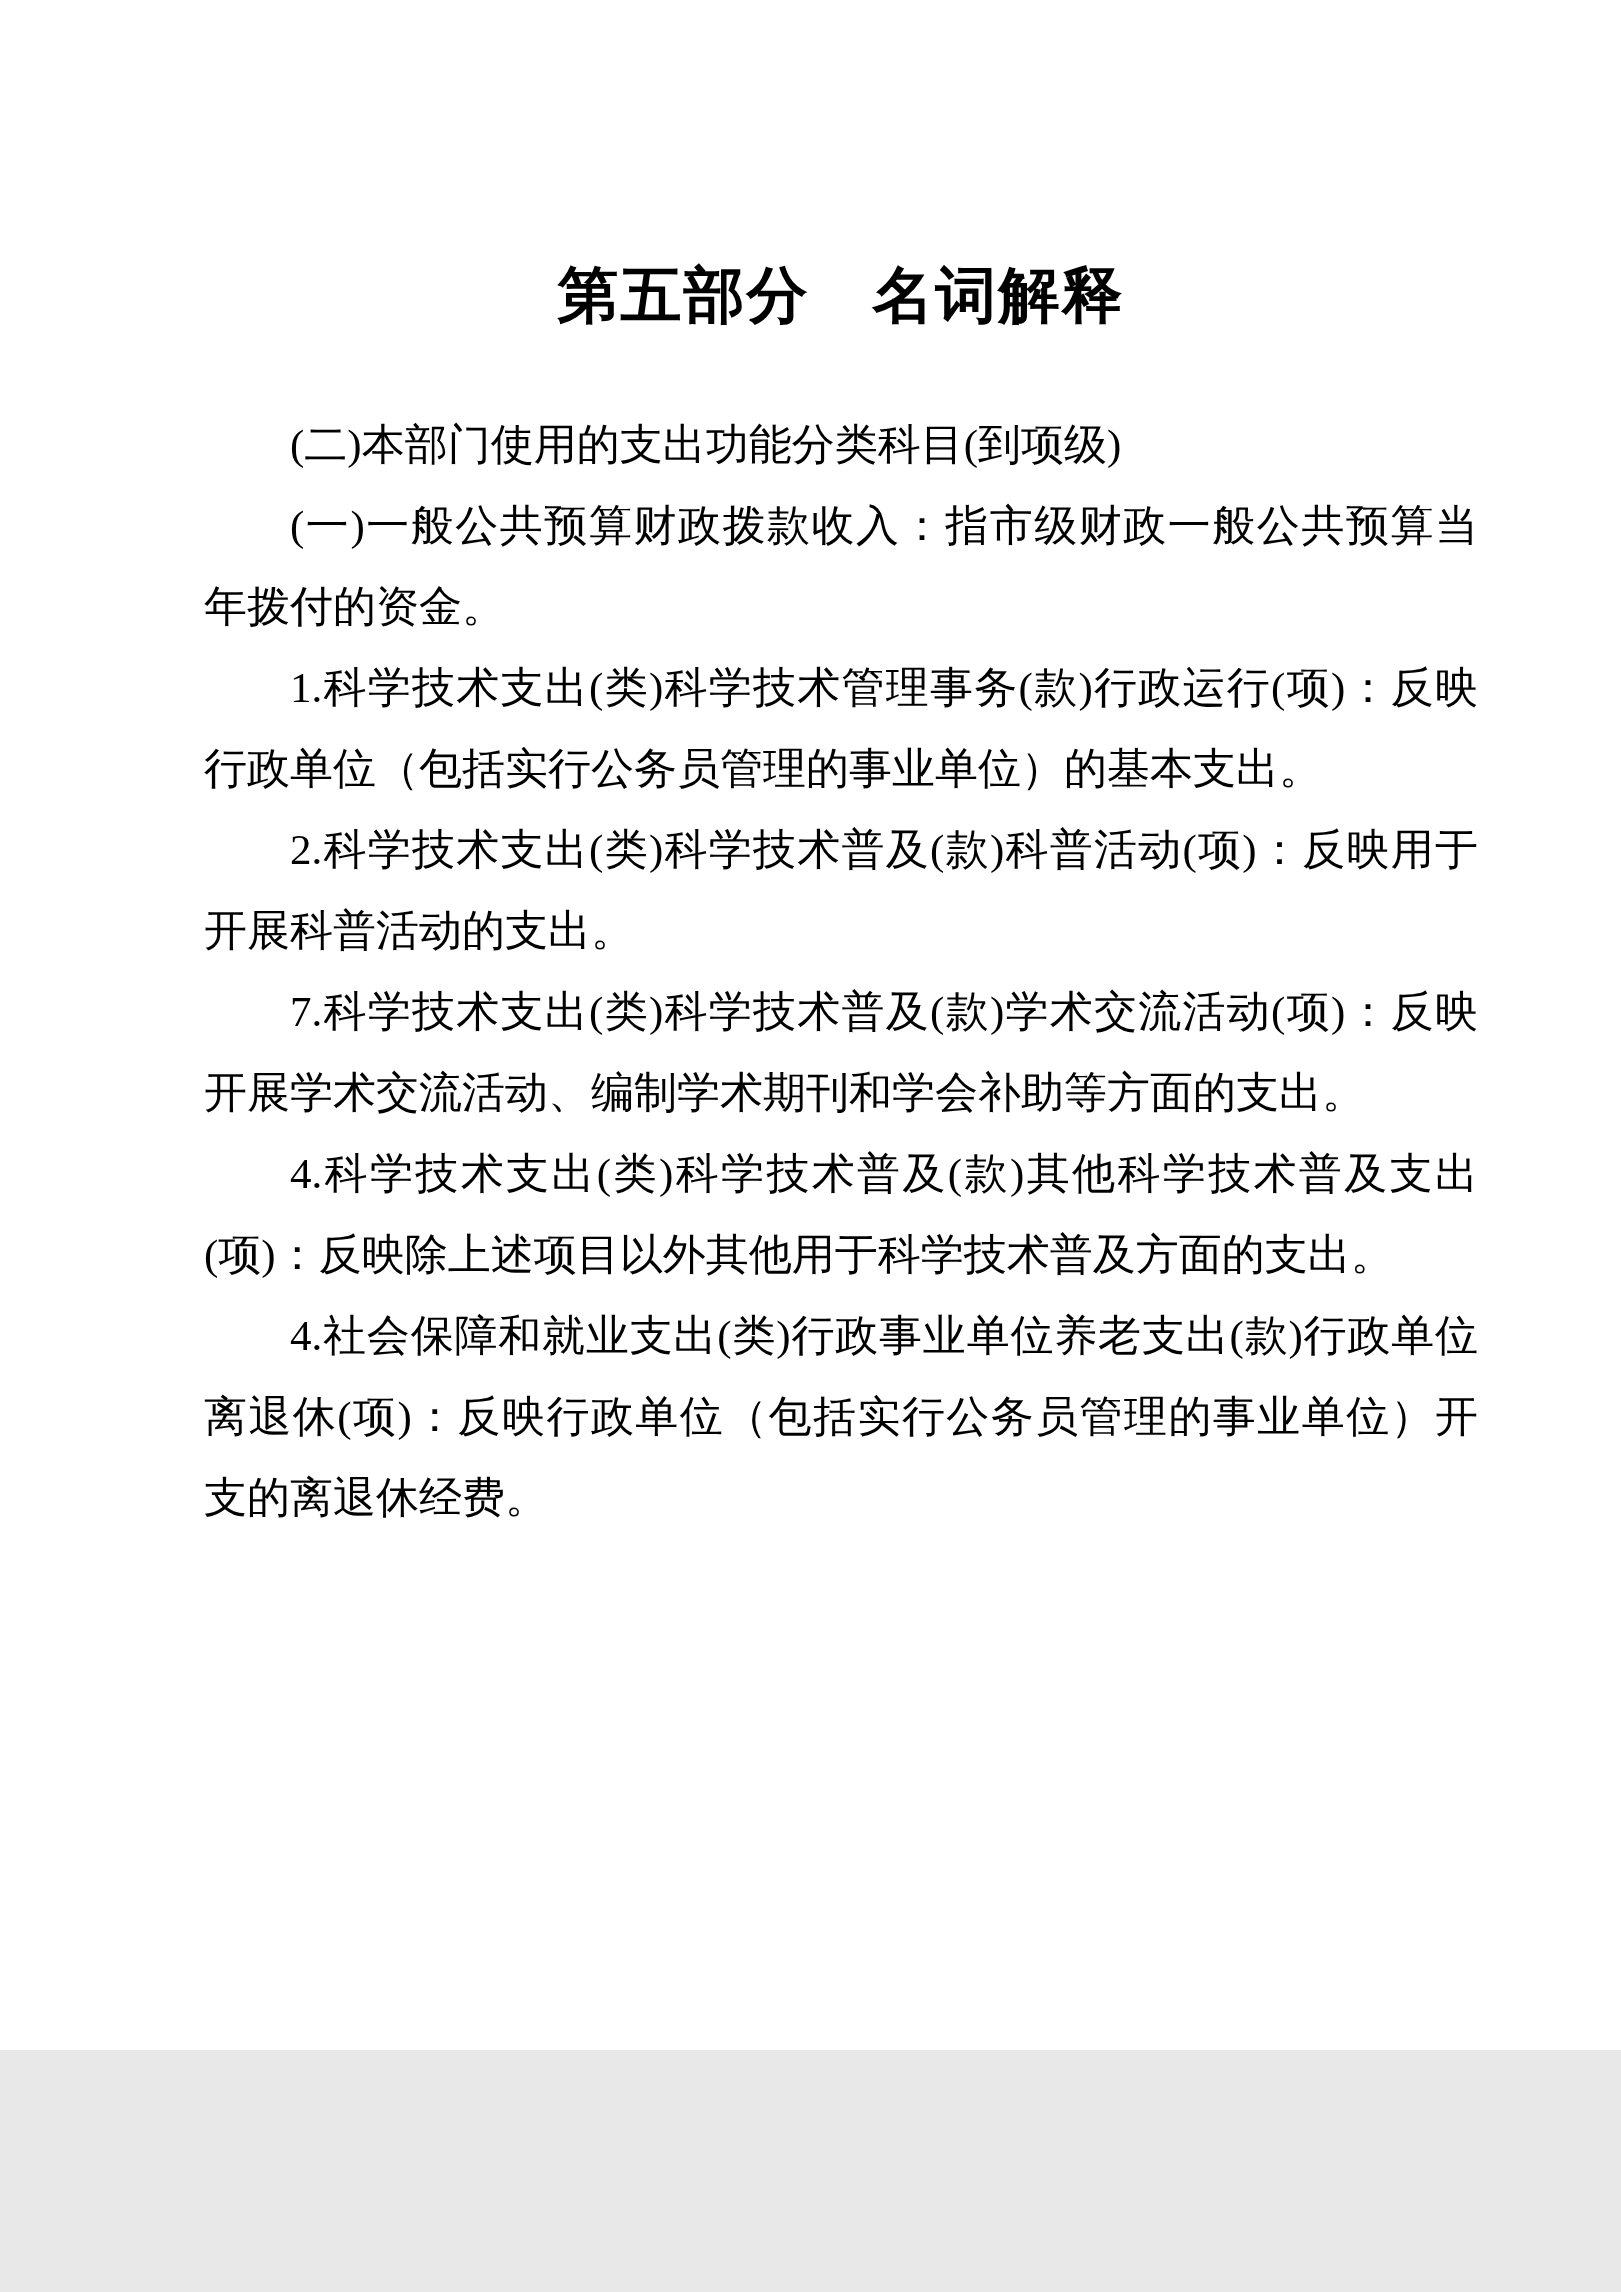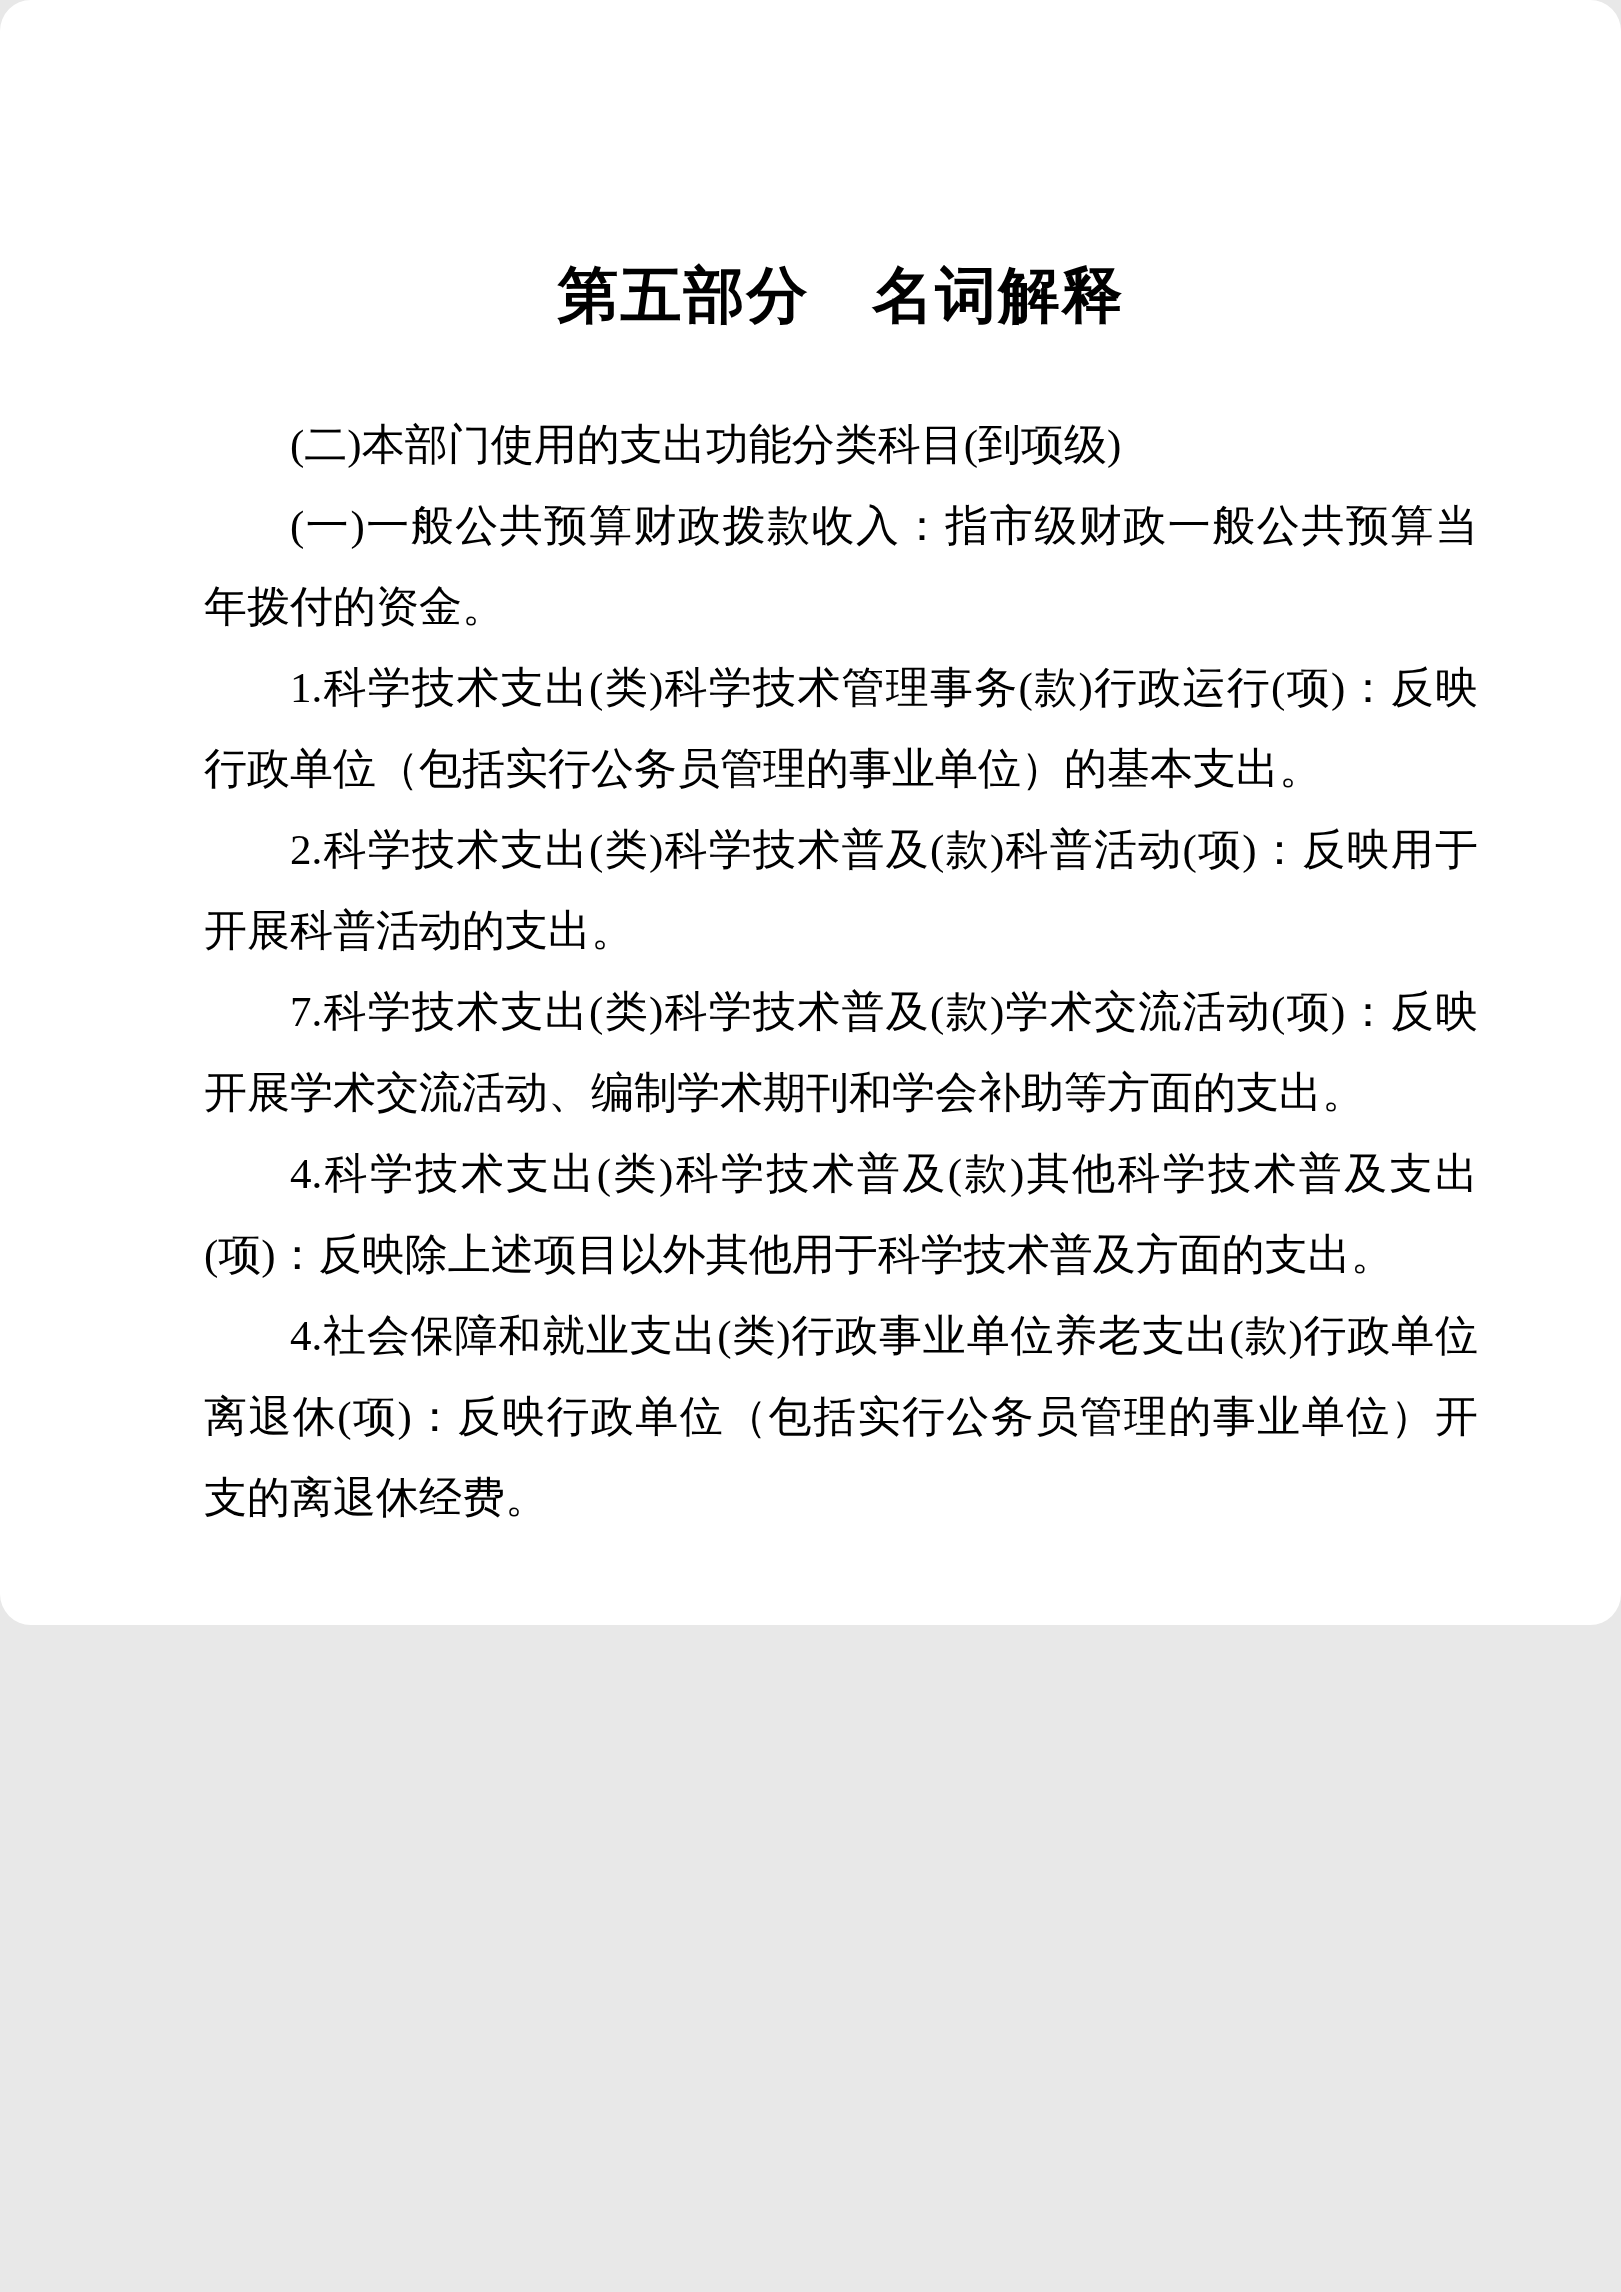--- a/index.html
+++ b/index.html
@@ -3,27 +3,26 @@
 <meta charset="utf-8">
 <style>
   html, body {
     margin: 0;
     padding: 0;
     background: #e8e8e8;
   }
   .page {
     position: relative;
     width: 1621px;
-    height: 1625px;
+    height: 2050px;
     margin: 0 auto;
     background: #ffffff;
     overflow: hidden;
     font-family: "Liberation Serif", serif;
     color: #000000;
-    border-radius: 31px;
   }
   .content {
     position: absolute;
     left: 204px;
     right: 143px;
     top: 253px;
   }
   .doc-title {
     margin: 0;
     font-size: 61px;

